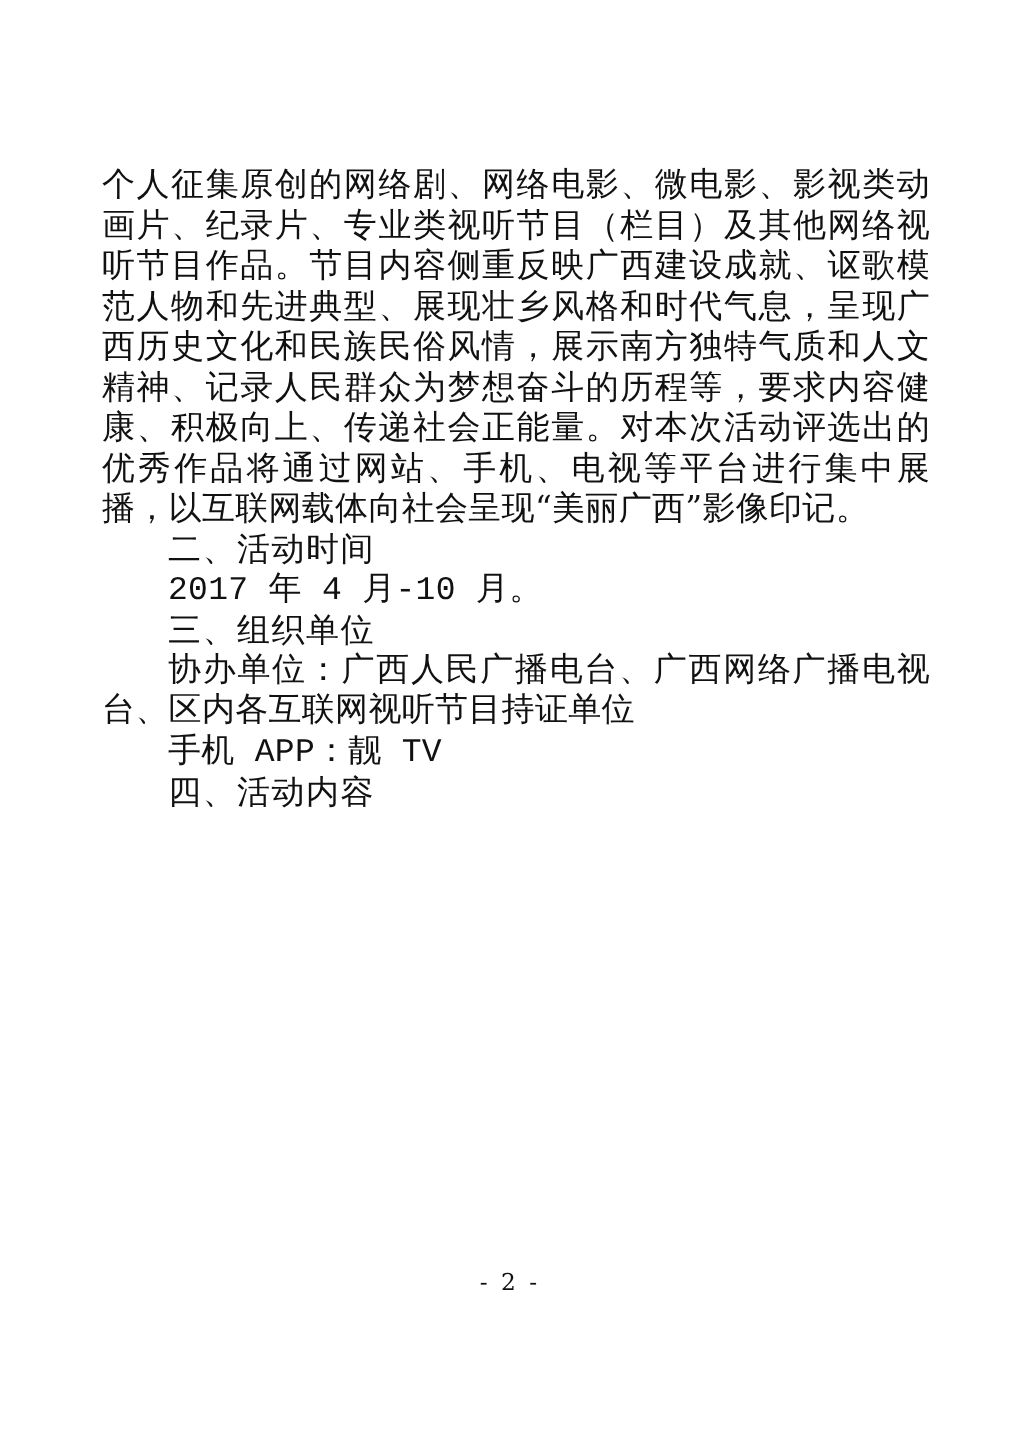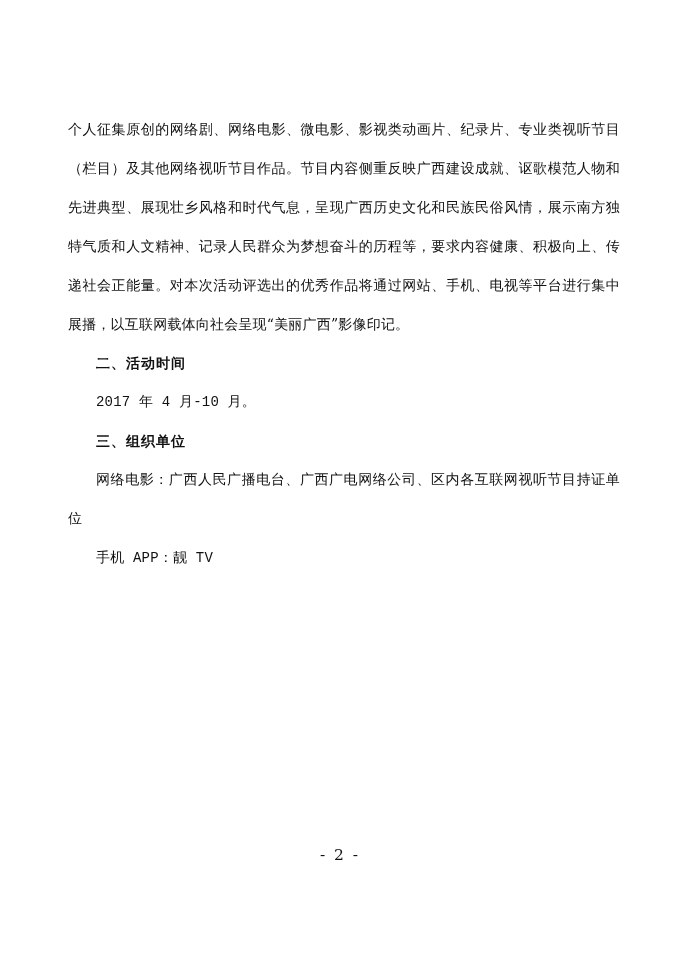--- a/index.html
+++ b/index.html
@@ -15,39 +15,39 @@
     overflow: hidden;
   }
   .page {
     position: relative;
     width: 680px;
     height: 962px;
     box-sizing: border-box;
     padding: 110px 60px 0 68px;
   }
   .doc-body {
-    font-size: 14px;
-    line-height: 39px;
+    font-size: 22px;
+    line-height: 27px;
     text-align: justify;
     text-justify: inter-ideograph;
     letter-spacing: 0.2px;
   }
   .para {
     margin: 0;
     text-indent: 0;
   }
   .para-indent {
     margin: 0;
     text-indent: 2em;
     font-family: Liberation Mono, monospace;
   }
   .heading {
     margin: 0;
     text-indent: 2em;
-    font-weight: bold;
+    font-weight: normal;
     letter-spacing: 1px;
   }
   .page-number {
     position: absolute;
     left: 0;
     right: 0;
     top: 846px;
     text-align: center;
     font-size: 15.5px;
     font-family: "DejaVu Serif", "Liberation Serif", serif;
@@ -65,23 +65,24 @@
     <p class="para">个人征集原创的网络剧、网络电影、微电影、影视类动画片、纪录片、专业类视听节目（栏目）及其他网络视听节目作品。节目内容侧重反映广西建设成就、讴歌模范人物和先进典型、展现壮乡风格和时代气息，呈现广西历史文化和民族民俗风情，展示南方独特气质和人文精神、记录人民群众为梦想奋斗的历程等，要求内容健康、积极向上、传递社会正能量。对本次活动评选出的优秀作品将通过网站、手机、电视等平台进行集中展播，以互联网载体向社会呈现“美丽广西”影像印记。</p>
 
     <p class="heading">二、活动时间</p>
 
     <p class="para-indent">2017 年 4 月-10 月。</p>
 
     <p class="heading">三、组织单位</p>
 
 
 
-    <p class="para-indent">网络电影：广西人民广播电台、广西广电网络公司、区内各互联网视听节目持证单位</p>
+    <p class="para-indent">协办单位：广西人民广播电台、广西网络广播电视台、区内各互联网视听节目持证单位</p>
 
 
     <p class="para-indent">手机 APP：靓 TV</p>
 
+    <p class="heading">四、活动内容</p>
 
   </div>
 
   <div class="page-number">- 2 -</div>
 
 </div>
 
 </body></html>

